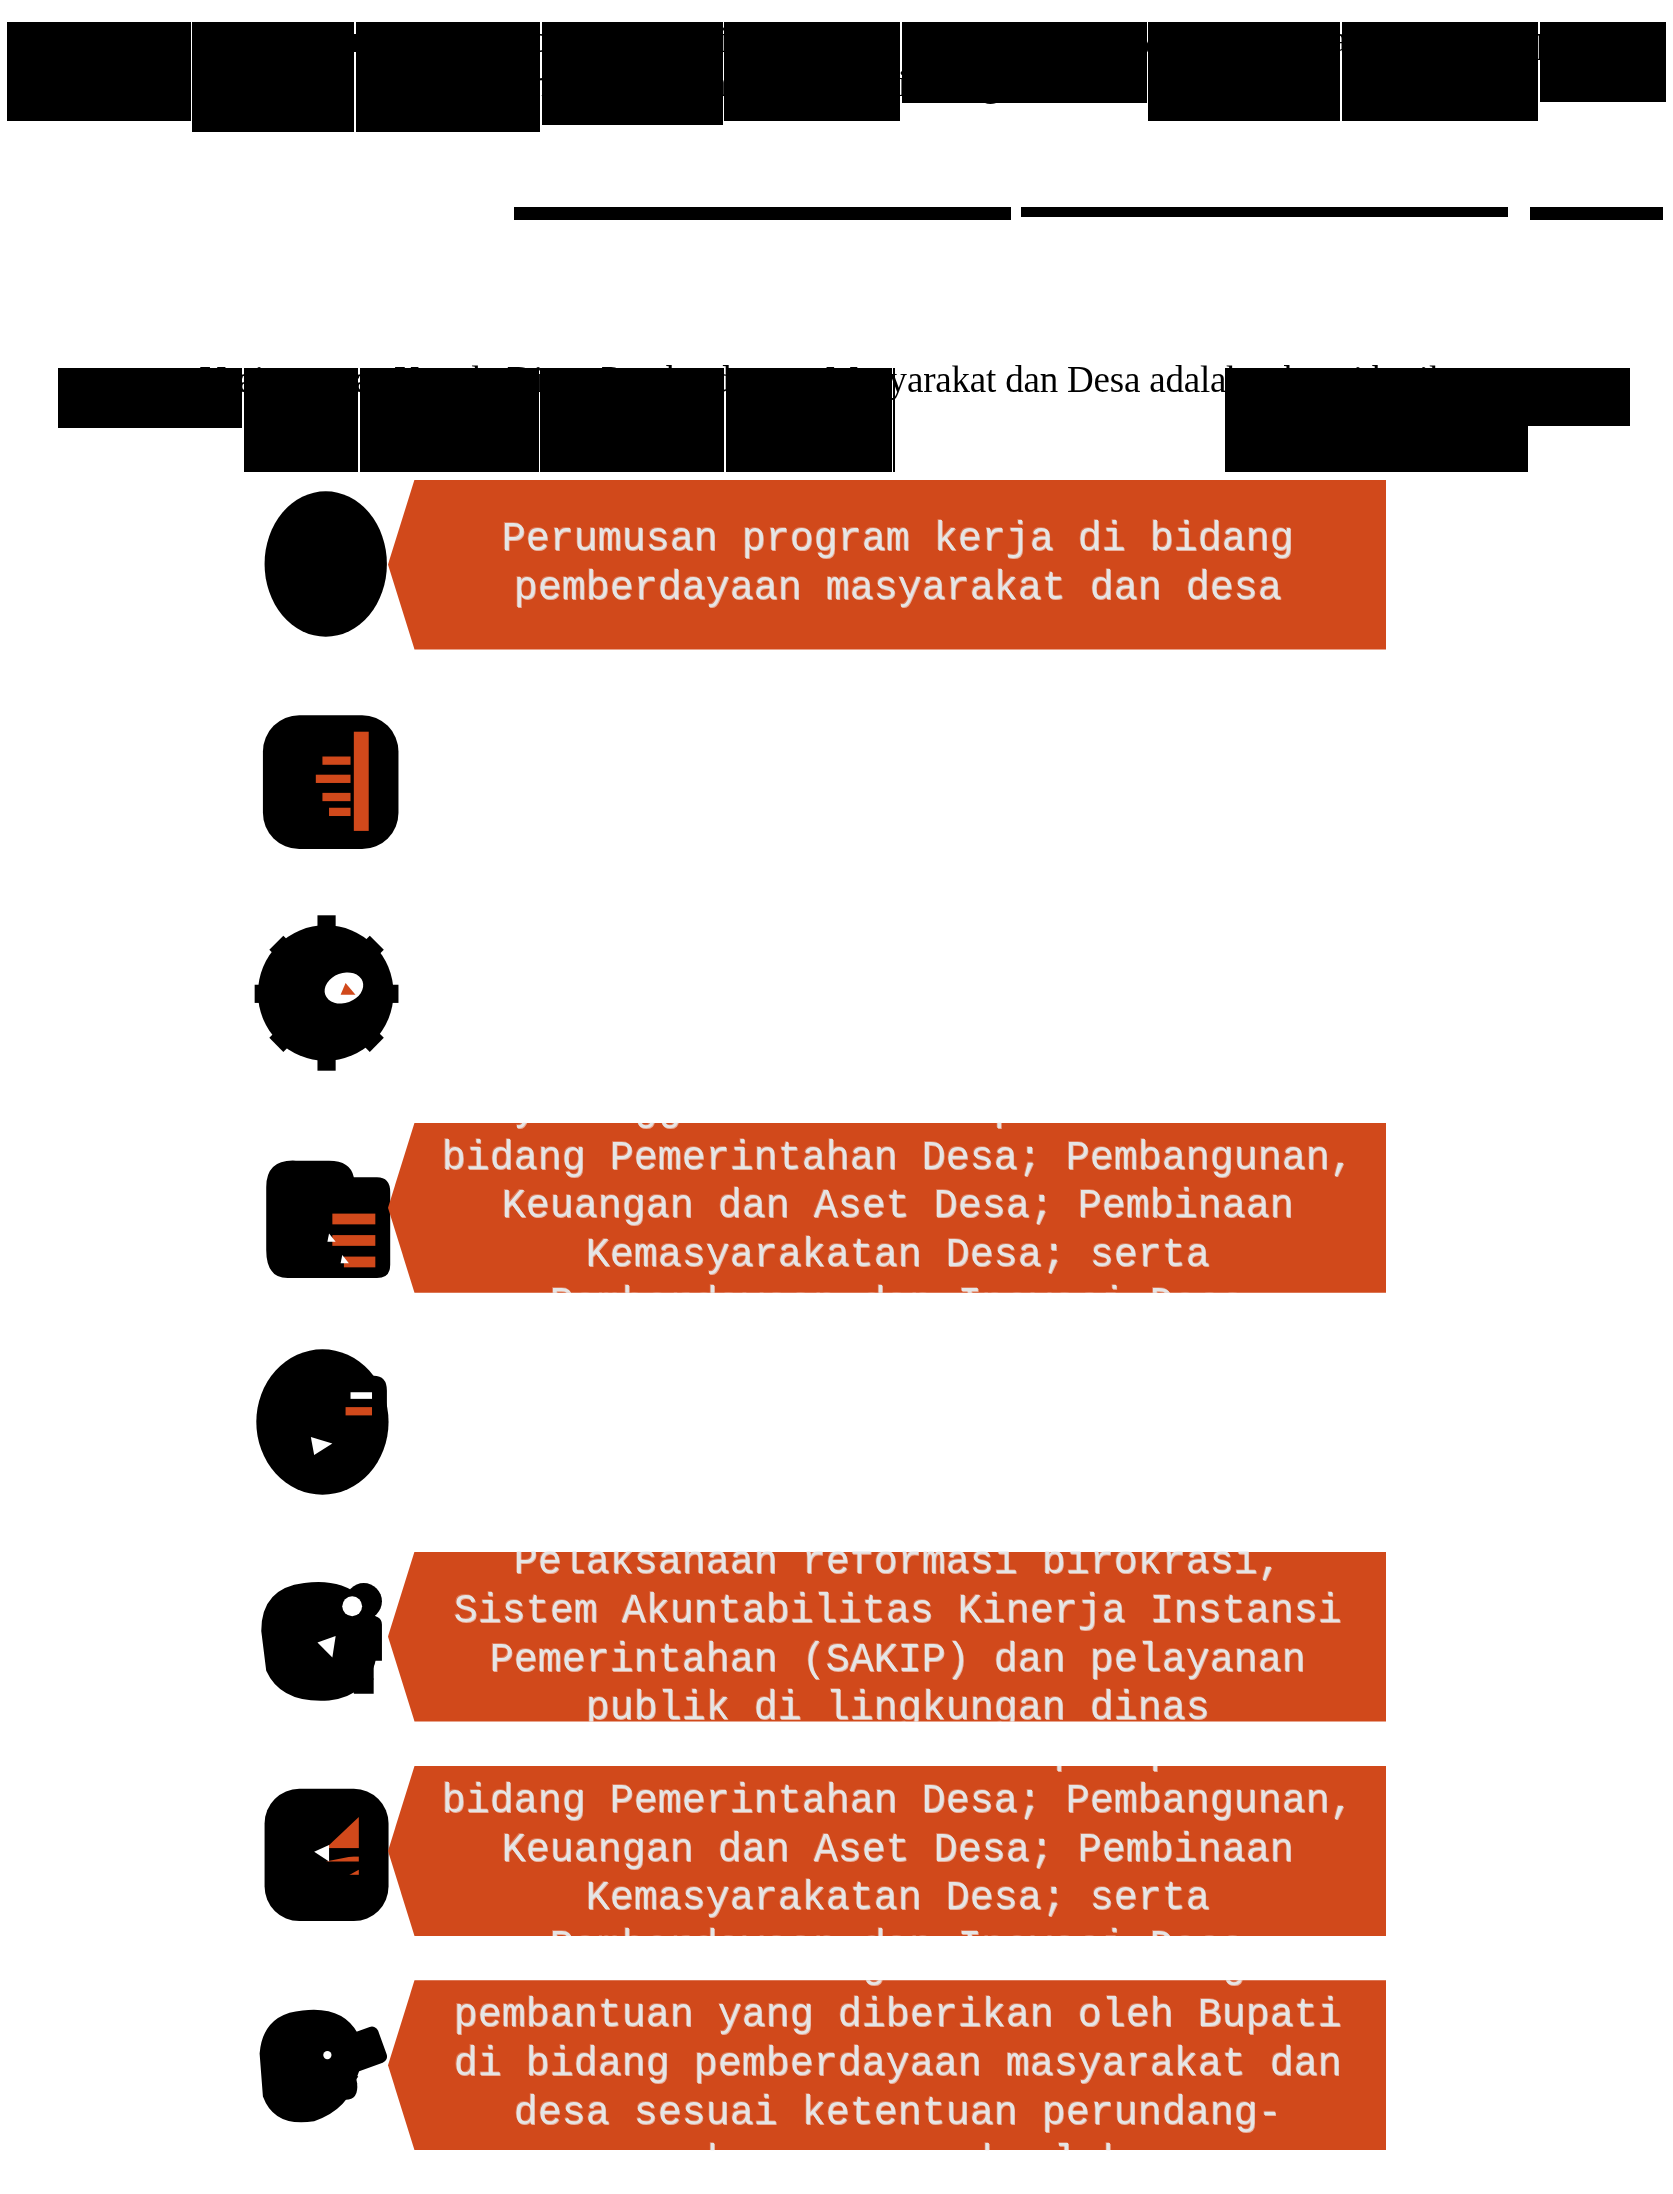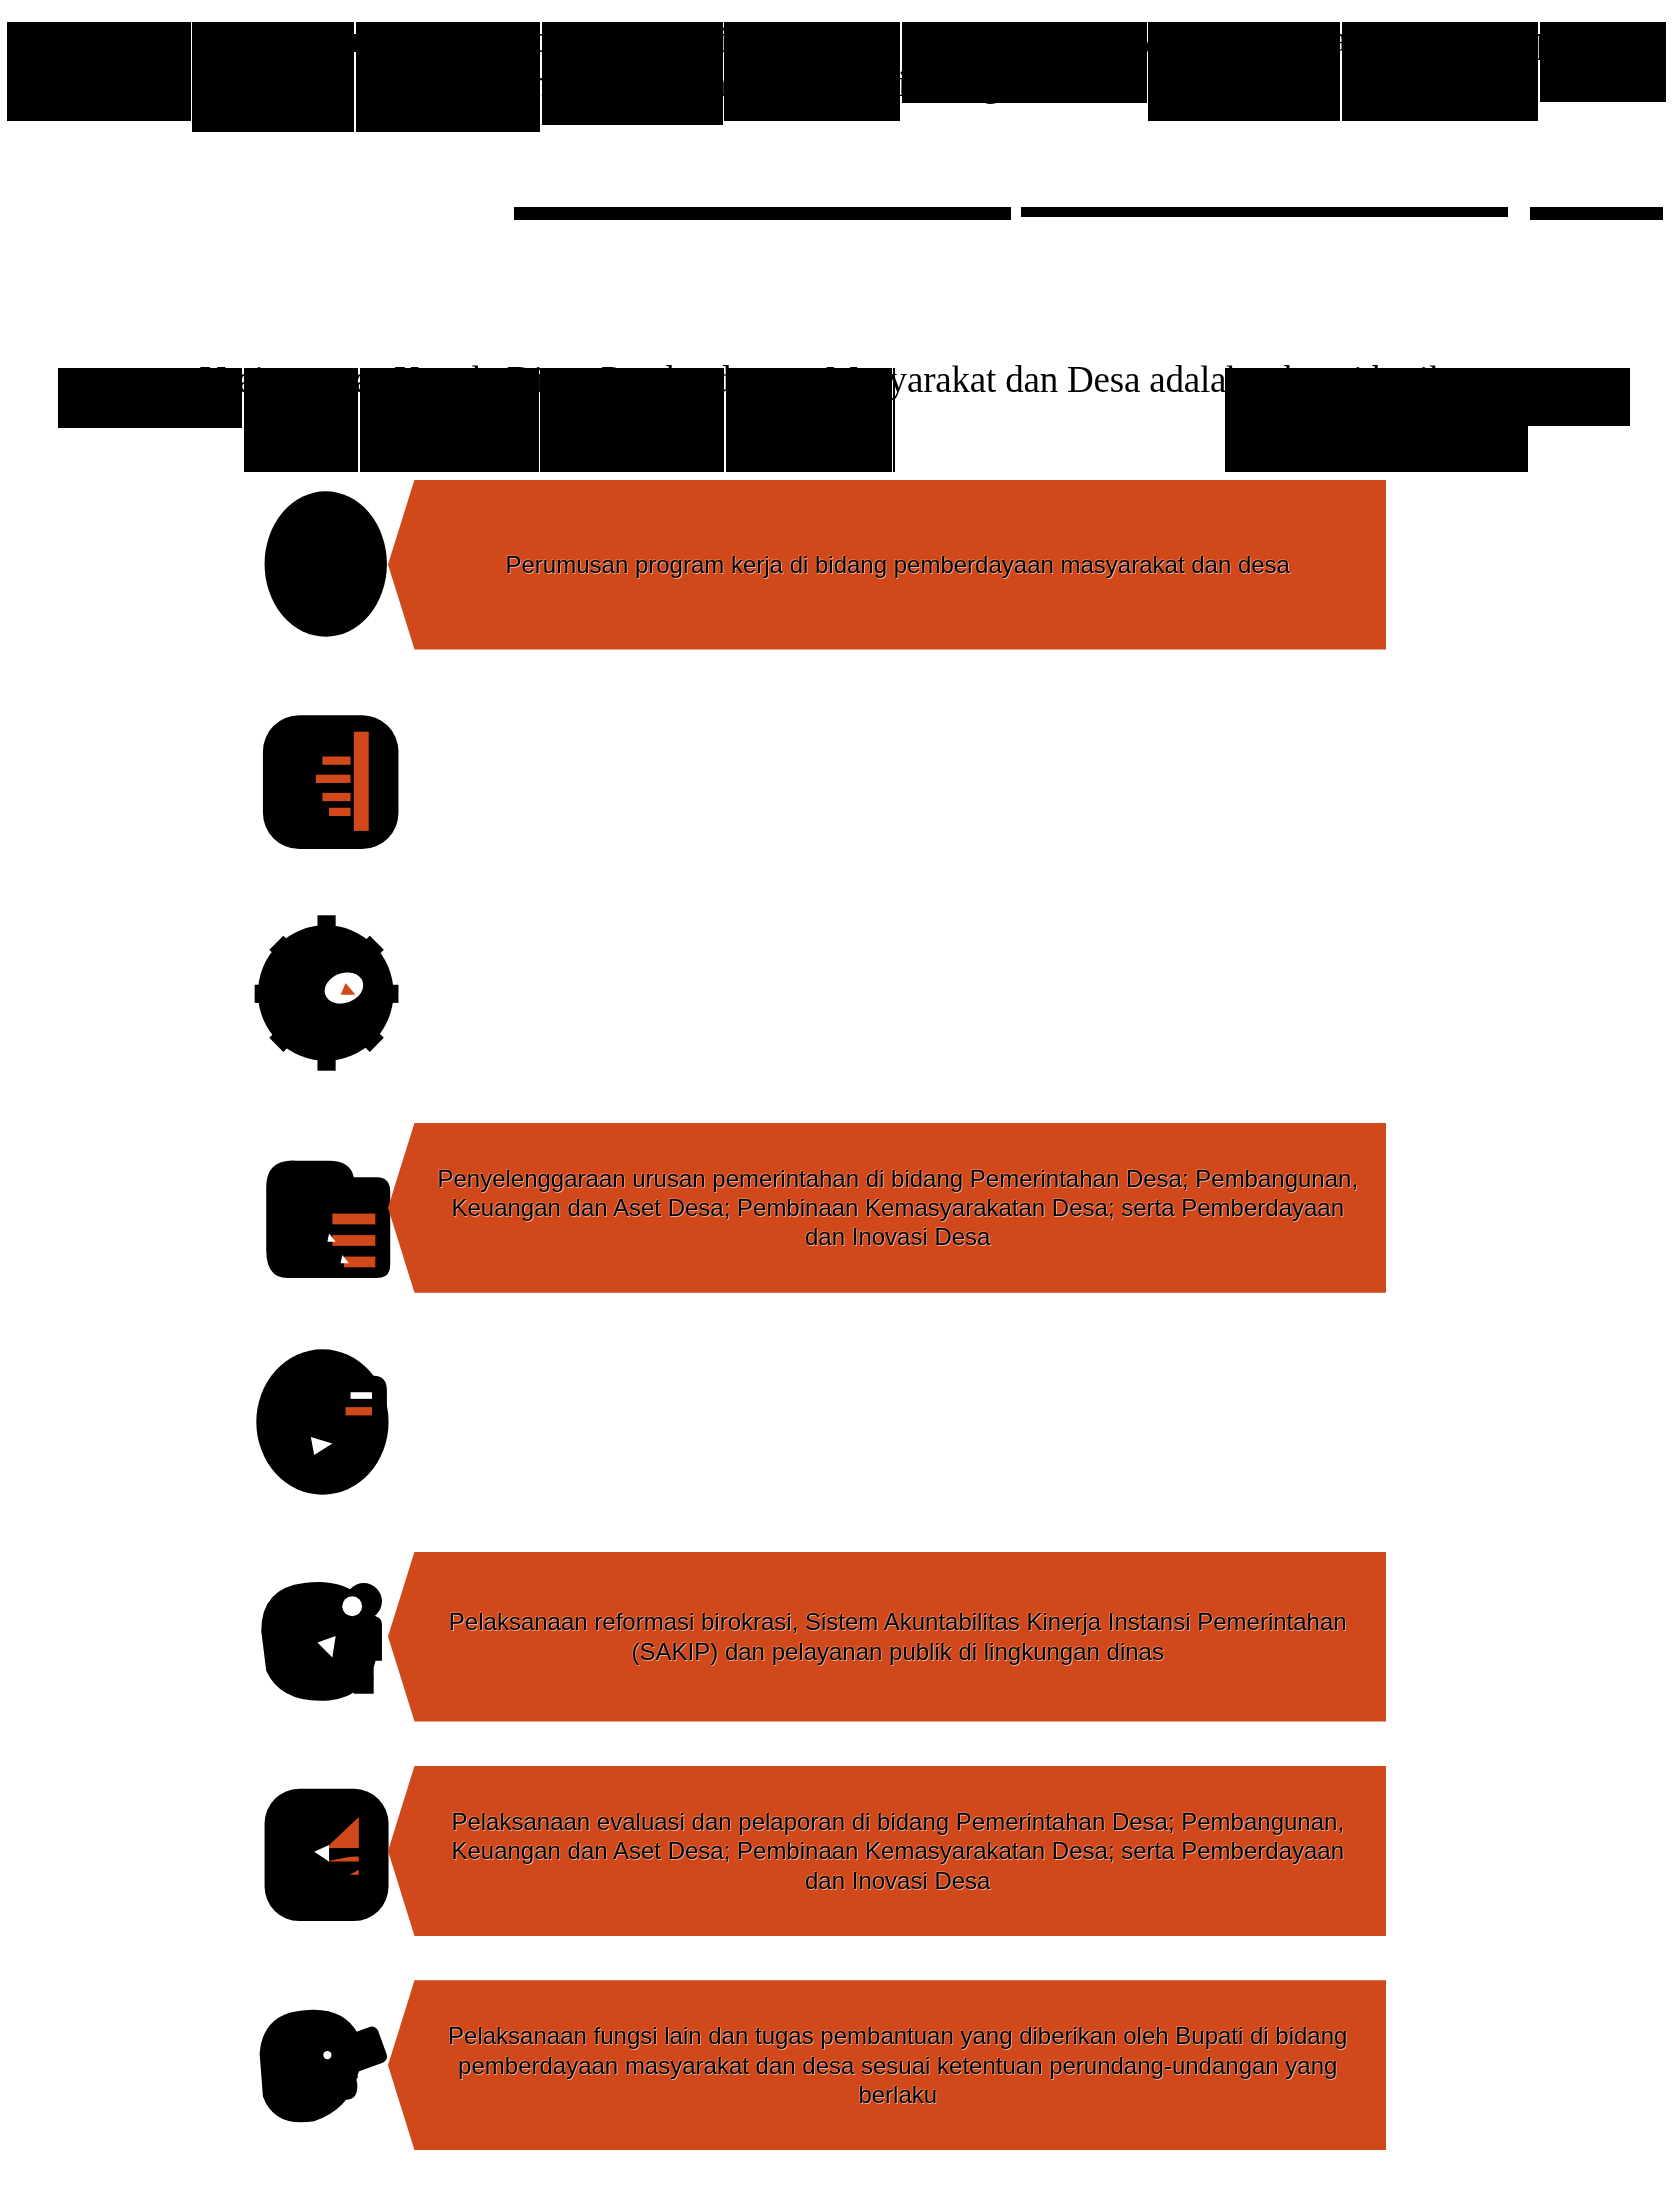--- a/index.html
+++ b/index.html
@@ -71,26 +71,26 @@
     width: 998px;
     height: 170px;
     background: #D1491B;
     display: flex;
     align-items: center;
     justify-content: center;
     -webkit-clip-path: polygon(26.5px 0, 100% 0, 100% 100%, 26.5px 100%, 0 50%);
     clip-path: polygon(26.5px 0, 100% 0, 100% 100%, 26.5px 100%, 0 50%);
   }
   .banner-text {
-    color: #000000;
-    font-size: 24px;
+    color: #e5e5e5;
+    font-size: 40px;
     line-height: 1.22;
     text-align: center;
     padding: 0 21.5px 0 43px;
-    font-family: Liberation Sans, sans-serif;
+    font-family: Liberation Mono, monospace;
     text-shadow:
        0.8px  0.8px 0 rgba(255,255,255,0.55),
       -0.8px -0.8px 0 rgba(255,255,255,0.25);
   }
 
   
   .arc {
     position: absolute;
     left: 366px;
     top: 10px;

